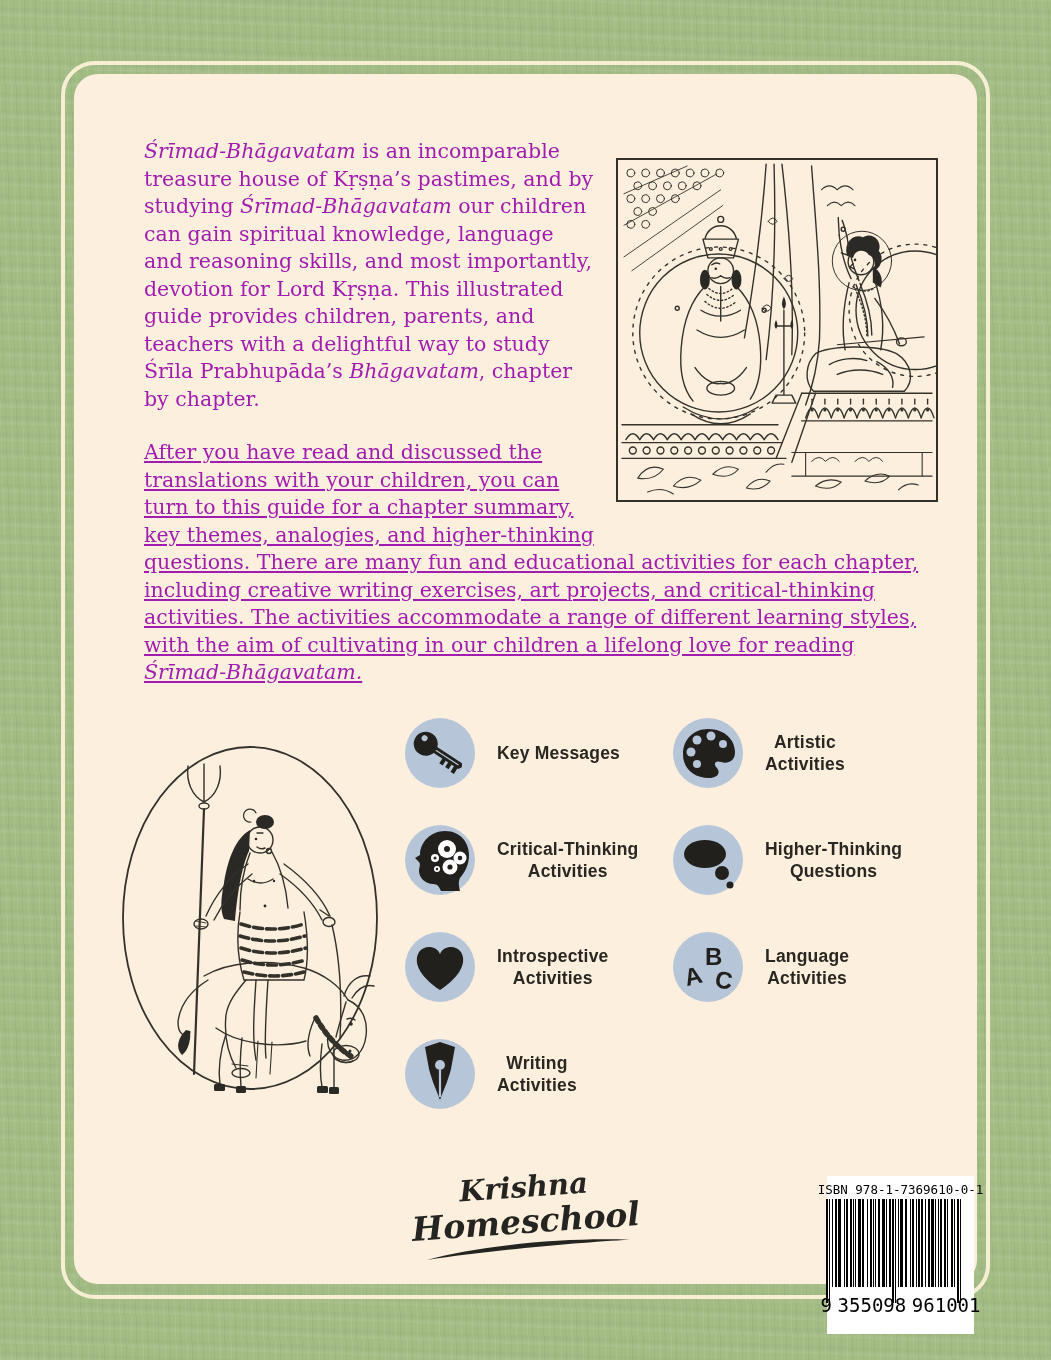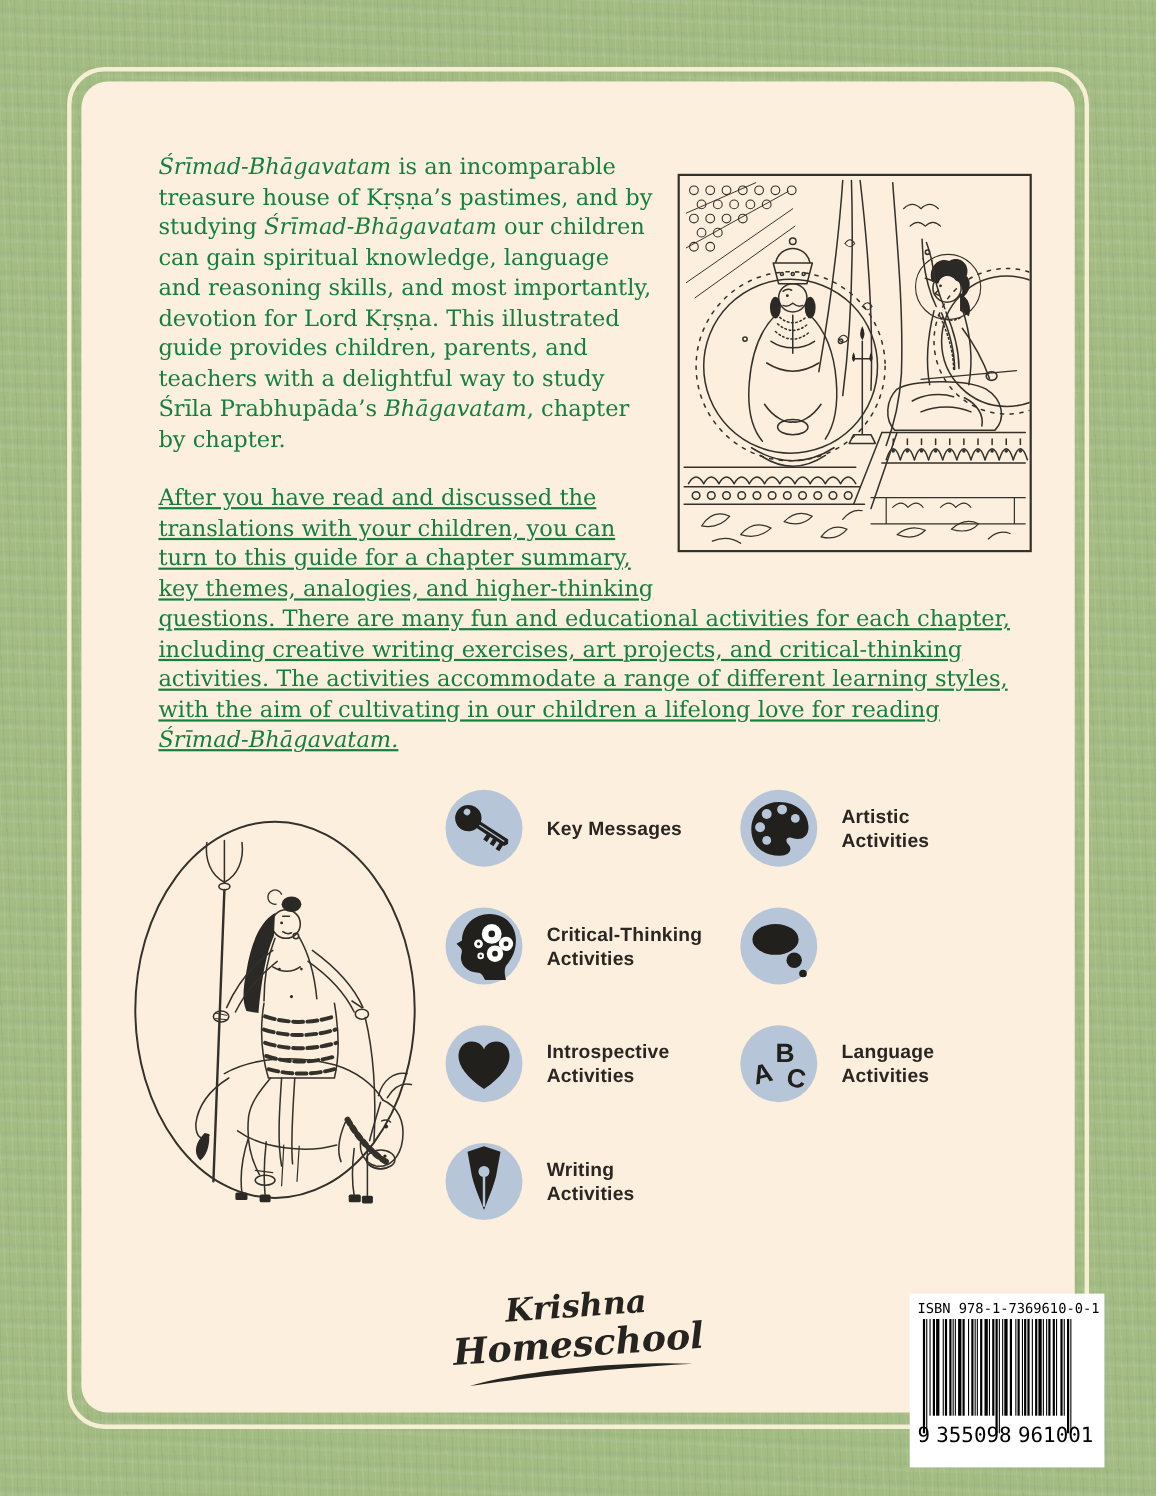--- a/index.html
+++ b/index.html
@@ -9,47 +9,47 @@
       repeating-linear-gradient(88deg, rgba(255,255,255,0.08) 0 1px, rgba(255,255,255,0) 1px 5px, rgba(56,78,38,0.06) 5px 6px, rgba(255,255,255,0) 6px 11px),
       repeating-linear-gradient(2deg, rgba(255,255,255,0.05) 0 2px, rgba(0,0,0,0.02) 6px 9px, rgba(0,0,0,0) 9px 17px);
     font-family:"DejaVu Serif","Liberation Serif",serif;}
   .frame-outline{position:absolute;left:61px;top:61px;right:61px;bottom:61px;
     border:4px solid #f6efd3;border-radius:34px;}
   .panel{position:absolute;left:74px;top:74px;right:74px;bottom:76px;
     background:#fcefdd;border-radius:24px;}
   .text-area{position:absolute;left:70px;top:64px;width:794px;}
   h1.title{margin:0 0 15px 0;font-weight:normal;font-size:44px;line-height:1.12;
     color:#7b2127;letter-spacing:-0.5px;font-family:"DejaVu Serif","Liberation Serif",serif;}
-  .body-p{margin:0;font-size:20.5px;line-height:27.5px;color:#15803d;text-align:left;}
+  .body-p{margin:0;font-size:20.5px;line-height:27.5px;color:#a21caf;text-align:left;}
   .body-p + .body-p{margin-top:26px;text-decoration:underline;}
   .illus-frame{float:right;width:322px;height:344px;margin:20px 0 30px 22px;
     border:2.5px solid #343129;box-sizing:border-box;background:#fcefdd;}
   .illus-frame svg{display:block;width:100%;height:100%;}
   .activities{position:absolute;left:331px;top:629px;width:545px;}
   .act-header{font-family:"Liberation Sans","DejaVu Sans",sans-serif;font-weight:bold;
     font-size:19px;line-height:23px;color:#892a25;letter-spacing:0.2px;white-space:nowrap;}
-  .act-grid{margin-top:15px;display:grid;grid-template-columns:268px auto;row-gap:37px;}
+  .act-grid{margin-top:15px;display:grid;grid-template-columns:268px auto;row-gap:37px;text-align:center;}
   .act-item{display:flex;align-items:center;height:70px;}
   .act-circle{width:70px;height:70px;border-radius:50%;background:#b6c6d8;flex:0 0 70px;
     display:flex;align-items:center;justify-content:center;}
   .act-circle svg{display:block;}
   .act-label{margin-left:22px;font-family:"Liberation Sans","DejaVu Sans",sans-serif;
     font-weight:bold;font-size:17.5px;line-height:22px;color:#2a2622;letter-spacing:0.2px;}
   .act-label span{display:block;}
   .oval-illus{position:absolute;left:34px;top:664px;width:284px;height:360px;}
   .oval-illus svg{display:block;width:100%;height:100%;}
   .logo{position:absolute;left:0;right:0;top:1098px;text-align:center;color:#262420;
     transform:rotate(-4deg);}
   .logo-line1{font-family:"DejaVu Serif","Liberation Serif",serif;font-style:italic;
     font-weight:bold;font-size:29px;line-height:30px;letter-spacing:0px;}
   .logo-line2{font-family:"DejaVu Serif","Liberation Serif",serif;font-style:italic;
     font-weight:bold;font-size:33px;line-height:36px;margin-top:2px;}
   .logo-swoosh{margin-top:0px;}
-  .barcode{position:absolute;left:827px;top:1176px;width:177px;height:158px;background:#ffffff;
-    z-index:5;display:flex;flex-direction:column;align-items:flex-start;
+  .barcode{position:absolute;left:827px;top:1176px;width:147px;height:158px;background:#ffffff;
+    z-index:5;display:flex;flex-direction:column;align-items:center;
     padding:6px 7px 5px;box-sizing:border-box;}
   .isbn-label{font-family:"DejaVu Sans Mono","Liberation Mono",monospace;font-size:12.5px;
     line-height:15px;color:#000;white-space:nowrap;}
   .bars{margin-top:2px;}
   .digits{width:160px;display:flex;justify-content:space-between;margin-top:-13px;
     font-family:"DejaVu Sans Mono","Liberation Mono",monospace;font-size:19px;
     line-height:22px;color:#000;}
   .lineart{stroke:#34312b;fill:none;stroke-width:1.4;stroke-linecap:round;stroke-linejoin:round;}
   .lineart .fillk{fill:#2b2926;stroke:none;}
 </style>
@@ -286,20 +286,24 @@
           </span>
         </div>
 
         <div class="act-item">
           <span class="act-circle">
             <svg width="70" height="70" viewBox="0 0 70 70">
               <ellipse cx="32" cy="29" rx="21" ry="14" fill="#21201d"></ellipse>
               <circle cx="49" cy="48" r="7" fill="#21201d"></circle>
               <circle cx="57" cy="60" r="3.5" fill="#21201d"></circle>
             </svg>
+          </span>
+          <span class="act-label">
+            <span>Higher-Thinking</span>
+              <span>Questions</span>
           </span>
         </div>
 
         <div class="act-item">
           <span class="act-circle">
             <svg width="70" height="70" viewBox="0 0 70 70">
               <path fill="#21201d" d="M35,58 C14,44 8,30 14,20 C20,12 32,14 35,22 C38,14 50,12 56,20 C62,30 56,44 35,58 Z"></path>
             </svg>
           </span>
           <span class="act-label">

